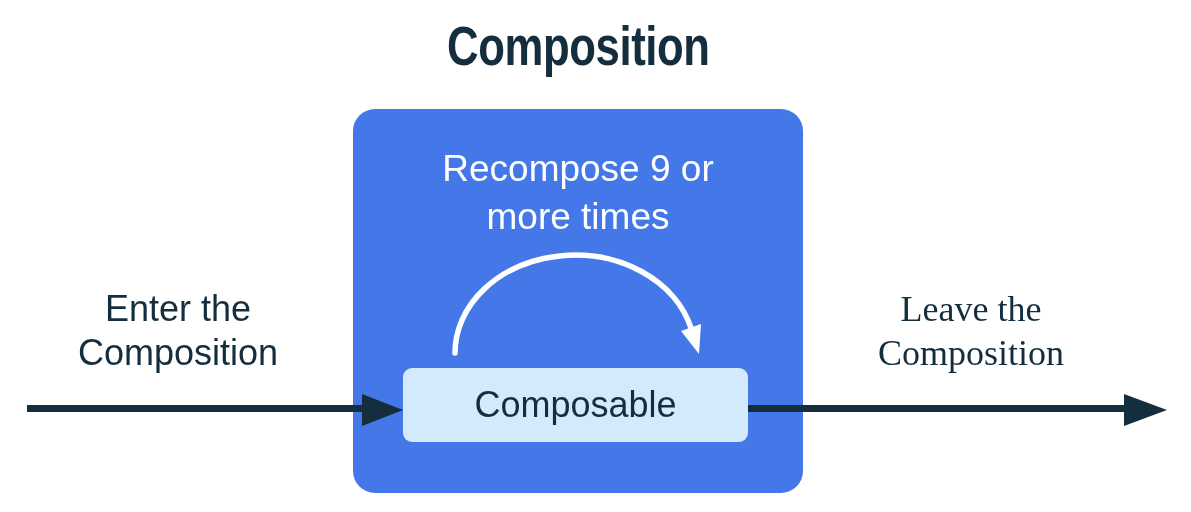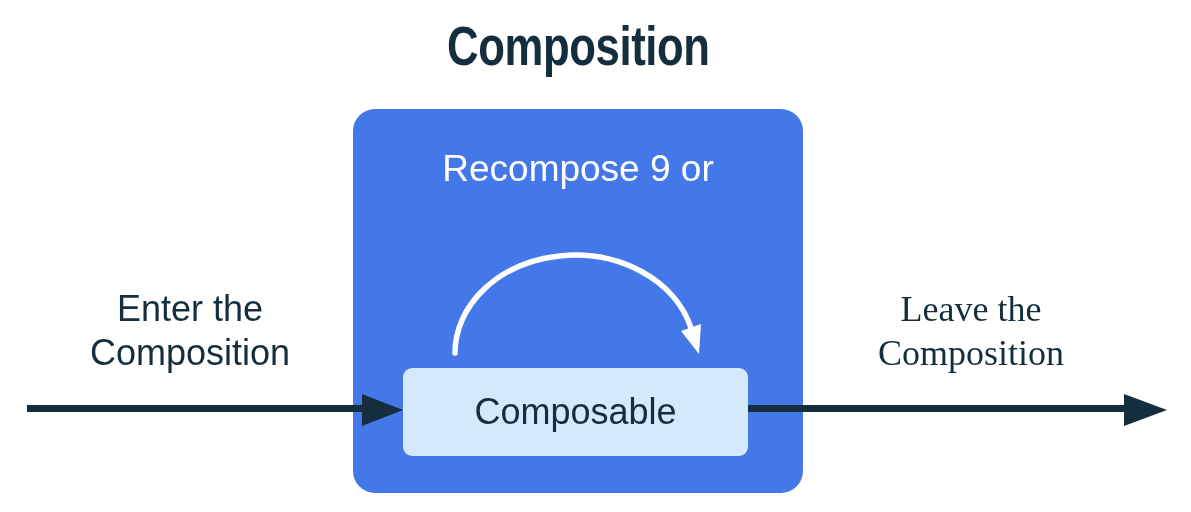--- a/index.html
+++ b/index.html
@@ -32,31 +32,31 @@
     background:var(--box-blue);border-radius:22px;
   }
   .recompose-label{
     position:absolute;left:0;top:36px;width:100%;
     text-align:center;color:#fff;font-size:37px;line-height:48px;
   }
   .arc-svg{position:absolute;left:0;top:0;width:450px;height:384px;pointer-events:none;}
   .arc-path{fill:none;stroke:var(--arc-white);stroke-width:5.5;stroke-linecap:round;}
   .arc-head{fill:var(--arc-white);}
   .composable-box{
-    position:absolute;left:50px;top:259px;width:345px;height:88px;
+    position:absolute;left:50px;top:259px;width:345px;height:74px;
     background:var(--composable-fill);border-radius:9px;
     display:flex;align-items:center;justify-content:center;
   }
   .composable-box span{font-size:36px;color:var(--ink-navy);}
   .side-label{
     position:absolute;top:287px;width:300px;
     text-align:center;color:var(--ink-navy);
     font-size:36px;line-height:44px;
   }
-  .side-label.left{left:40px;}
+  .side-label.left{left:28px;}
   .side-label.right{left:821px;font-family:Liberation Serif, serif;}
   .arrow-line{position:absolute;height:7px;background:var(--ink-navy);top:405px;}
   .arrow-line.enter{left:27px;width:336px;}
   .arrow-line.leave{left:748px;width:380px;}
   .arrow-head{position:absolute;width:0;height:0;}
   .arrow-head.enter{
     left:362px;top:394px;
     border-top:16px solid transparent;border-bottom:16px solid transparent;
     border-left:41px solid var(--ink-navy);
   }
@@ -71,20 +71,21 @@
 
 <div class="stage">
 
   <div class="title">
     <span>Composition</span>
   </div>
 
   <div class="composition-box">
     <div class="recompose-label">
       <div>Recompose 9 or</div>
+      <div>more times</div>
     </div>
 
     <svg class="arc-svg" viewBox="0 0 450 384">
       <path class="arc-path" d="M 102 244 A 120 98 0 0 1 338 219"></path>
       <polygon class="arc-head" points="348,215 328,222 346,245"></polygon>
     </svg>
 
     <div class="composable-box">
       <span>Composable</span>
     </div>

